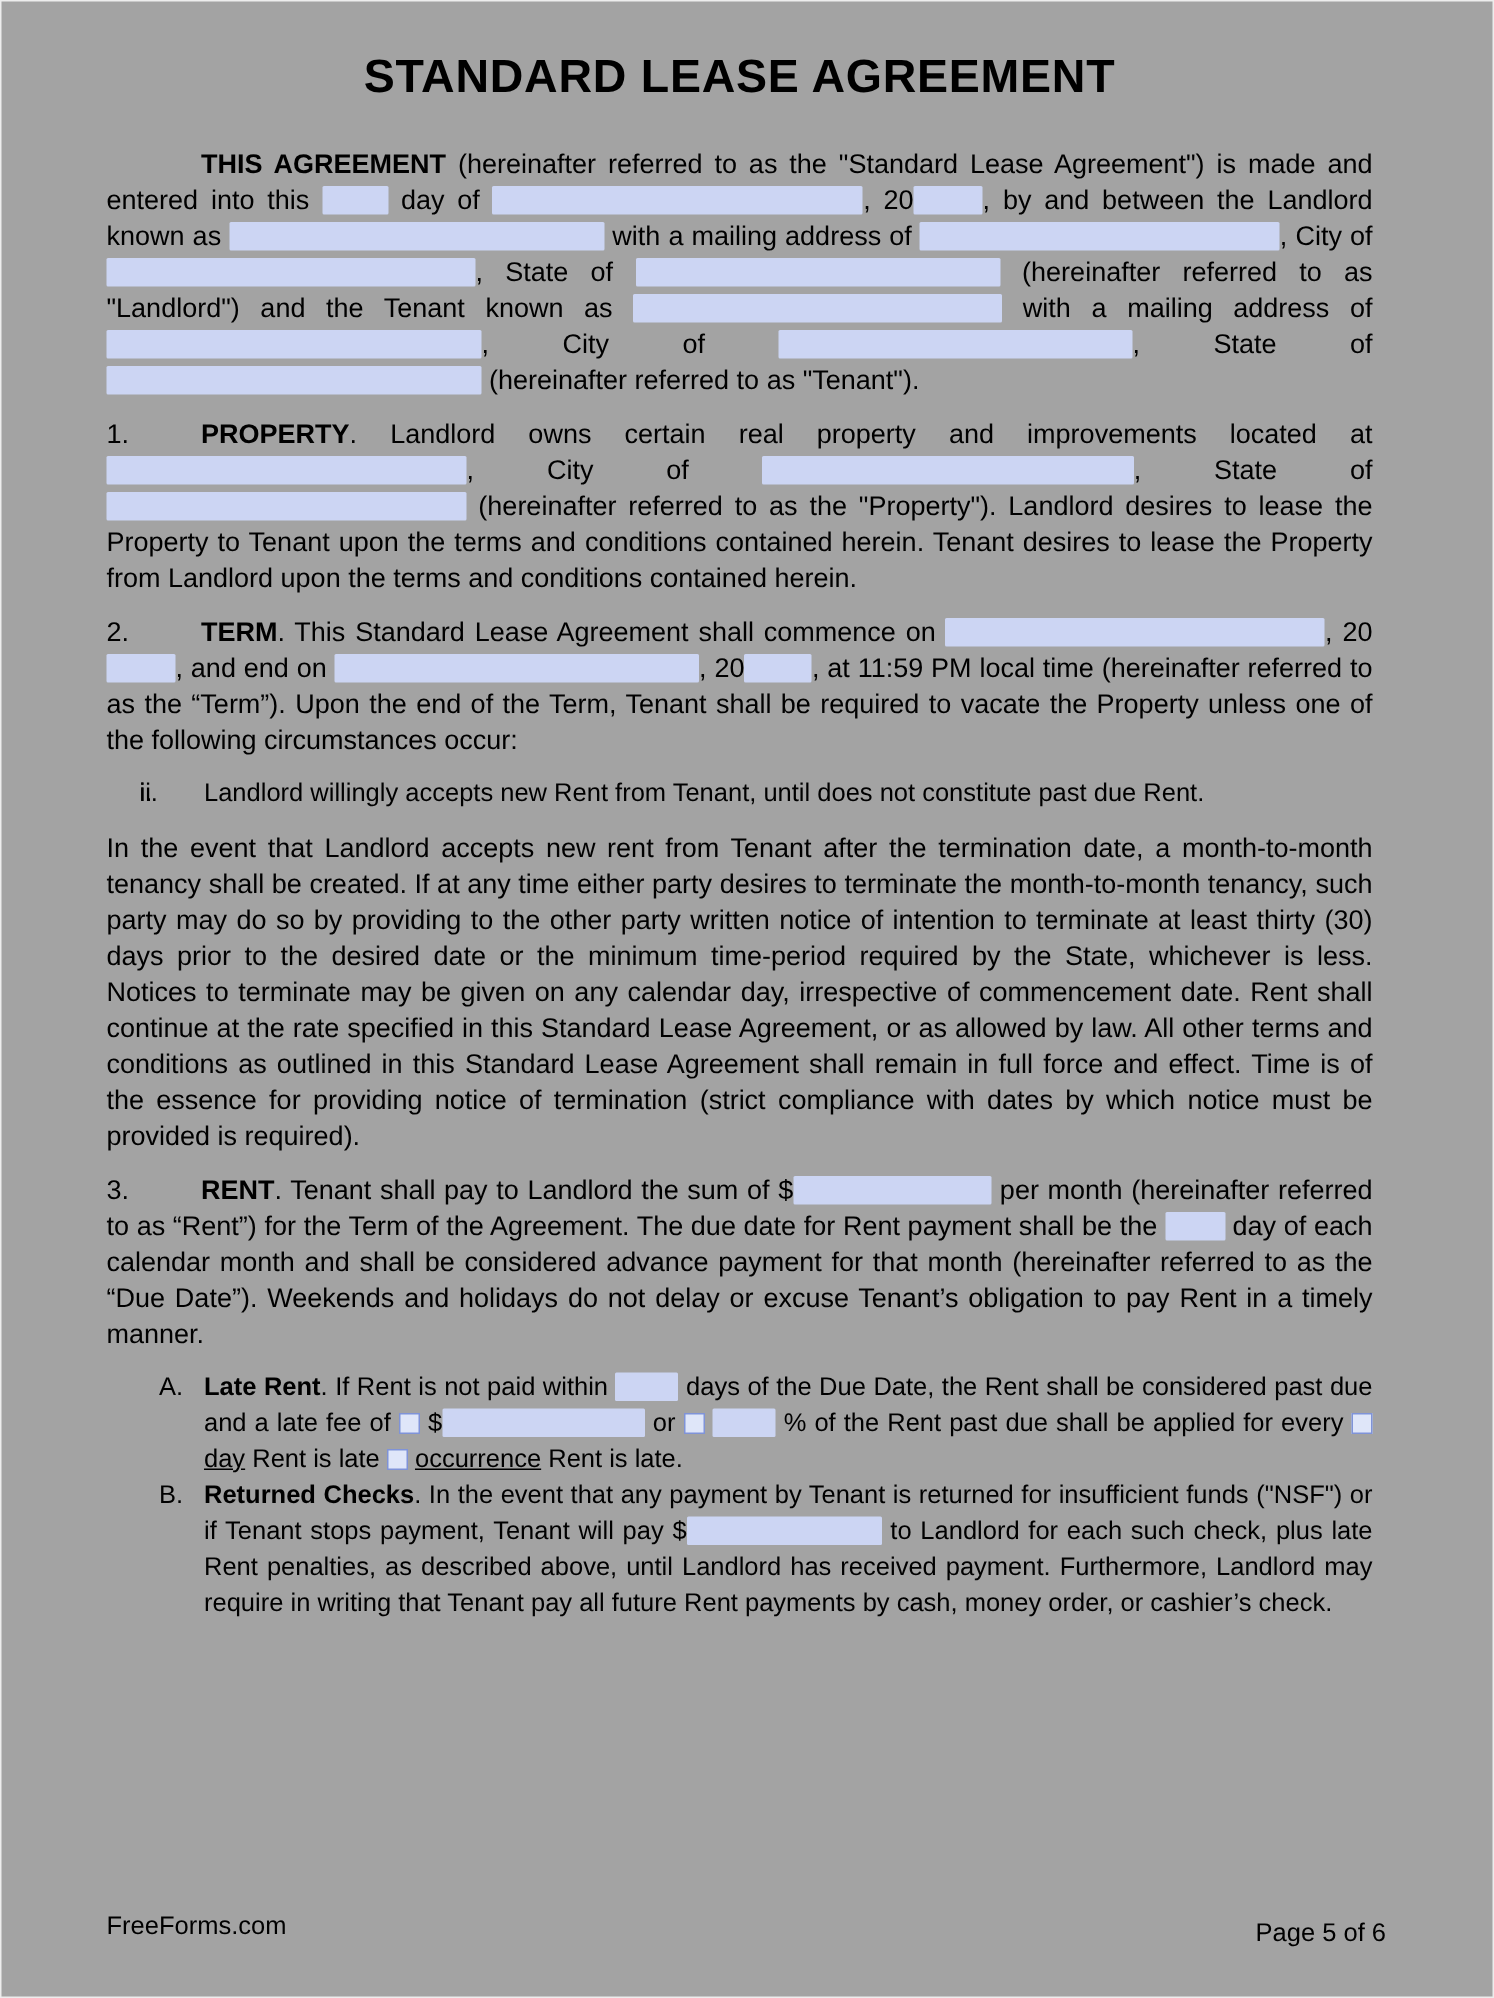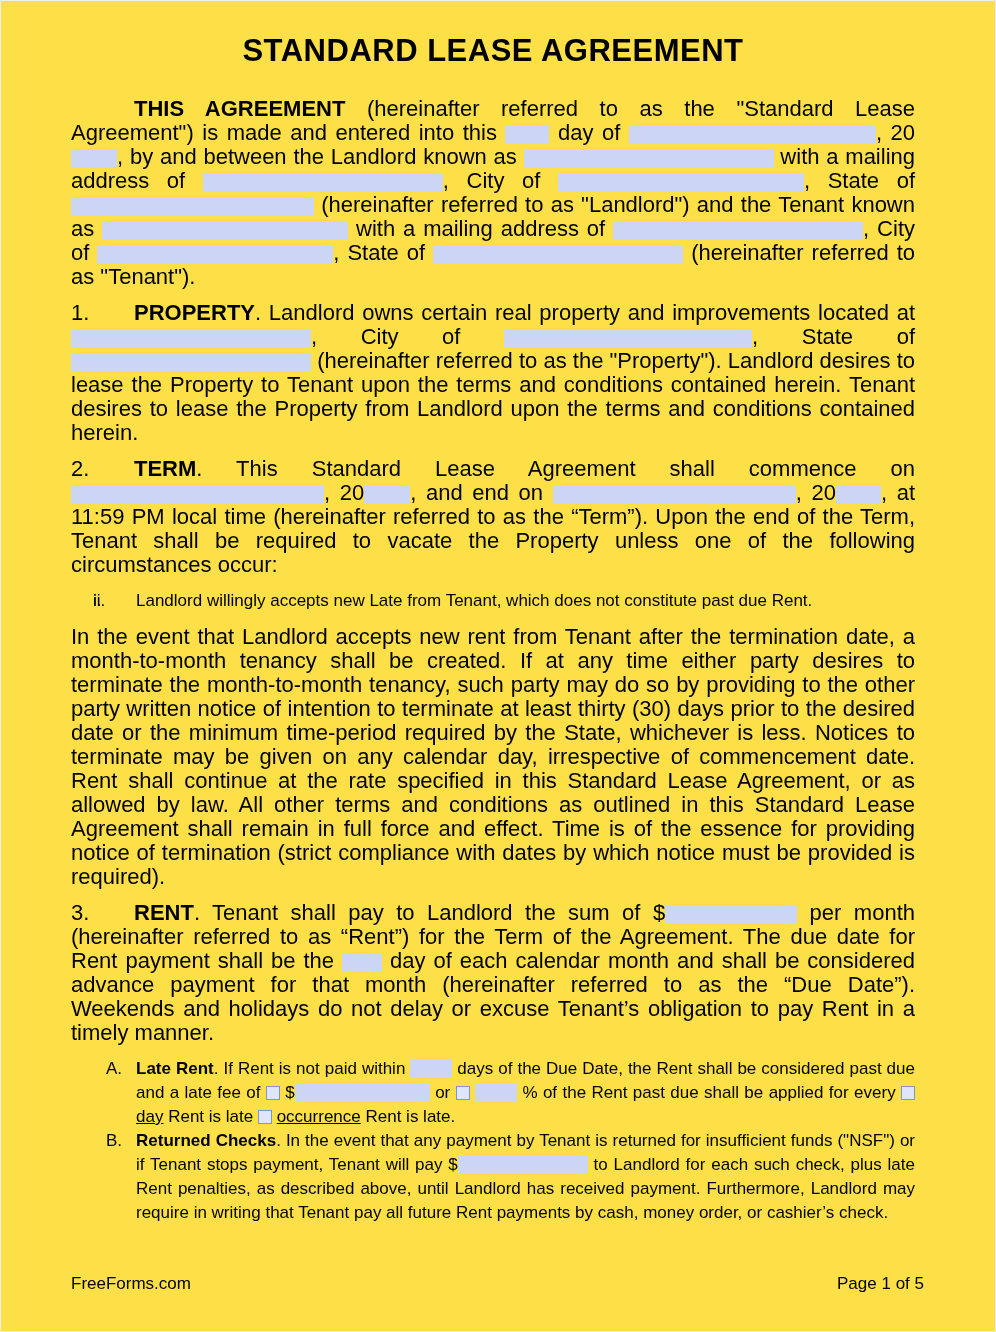--- a/index.html
+++ b/index.html
@@ -6,34 +6,34 @@
   html, body { margin: 0; padding: 0; }
   body {
     width: 996px; height: 1332px;
     background: #ffffff;
     font-family: "Liberation Sans", sans-serif;
     color: #000;
   }
   .page {
     position: relative;
     width: 996px; height: 1332px;
-    background: #fde047;
+    background: #a3a3a3;
     border: 1px solid #ededed;
     padding: 26px 80px 0 70px;
     overflow: hidden;
   }
   .title {
     font-size: 31px;
     font-weight: bold;
     text-align: center;
     margin: 6px 0 28px 0;
     letter-spacing: 0.5px;
   }
   .para {
-    font-size: 22px;
+    font-size: 18px;
     line-height: 24px;
     text-align: justify;
     margin: 0 0 12px 0;
   }
   .para.indent { text-indent: 63px; }
   .sec-marker { display: inline-block; width: 63px; text-indent: 0; }
   .b { font-weight: bold; }
   .u { text-decoration: underline; }
   .blank {
     display: inline-block;
@@ -58,44 +58,44 @@
     padding-left: 65px;
   }
   .list .marker { position: absolute; }
   .list.roman .marker { left: 22px; }
   .list.letter .marker { left: 35px; }
   .footer {
     position: absolute;
     left: 70px; right: 71px; bottom: 27px;
     display: flex;
     justify-content: space-between;
-    align-items: flex-start;
+    align-items: center;
     font-size: 17px;
   }
   .brand { margin-bottom: 10px; }
 </style>
 </head>
 <body>
 
 <div class="page">
   <h1 class="title">STANDARD LEASE AGREEMENT</h1>
 
   <div>
       <p class="para indent"><span class="b">THIS AGREEMENT</span><span class=""> (hereinafter referred to as the "Standard Lease Agreement") is made and entered into this </span><span class="blank" style="width: 44px;"></span><span class=""> day of </span><span class="blank" style="width: 247px;"></span><span class="">, 20</span><span class="blank" style="width: 46px;"></span><span class="">, by and between the Landlord known as </span><span class="blank" style="width: 250px;"></span><span class=""> with a mailing address of </span><span class="blank" style="width: 240px;"></span><span class="">, City of </span><span class="blank" style="width: 246px;"></span><span class="">, State of </span><span class="blank" style="width: 243px;"></span><span class=""> (hereinafter referred to as "Landlord") and the Tenant known as </span><span class="blank" style="width: 246px;"></span><span class=""> with a mailing address of </span><span class="blank" style="width: 250px;"></span><span class="">, City of </span><span class="blank" style="width: 236px;"></span><span class="">, State of </span><span class="blank" style="width: 250px;"></span><span class=""> (hereinafter referred to as "Tenant").</span></p>
       <p class="para"><span class="sec-marker">1.</span><span class="b">PROPERTY</span><span class="">. Landlord owns certain real property and improvements located at </span><span class="blank" style="width: 240px;"></span><span class="">, City of </span><span class="blank" style="width: 248px;"></span><span class="">, State of </span><span class="blank" style="width: 240px;"></span><span class=""> (hereinafter referred to as the "Property"). Landlord desires to lease the Property to Tenant upon the terms and conditions contained herein. Tenant desires to lease the Property from Landlord upon the terms and conditions contained herein.</span></p>
       <p class="para"><span class="sec-marker">2.</span><span class="b">TERM</span><span class="">. This Standard Lease Agreement shall commence on </span><span class="blank" style="width: 253px;"></span><span class="">, 20</span><span class="blank" style="width: 46px;"></span><span class="">, and end on </span><span class="blank" style="width: 243px;"></span><span class="">, 20</span><span class="blank" style="width: 45px;"></span><span class="">, at 11:59 PM local time (hereinafter referred to as the “Term”). Upon the end of the Term, Tenant shall be required to vacate the Property unless one of the following circumstances occur:</span></p>
       <div class="list roman">
         <div class="list-item"><span class="marker">i.</span></div>
-        <div class="list-item"><span class="marker">ii.</span><span class="">Landlord willingly accepts new Late from Tenant, which does not constitute past due Rent.</span></div>
+        <div class="list-item"><span class="marker">ii.</span><span class="">Landlord willingly accepts new Rent from Tenant, until does not constitute past due Rent.</span></div>
       </div>
       <p class="para"><span class="">In the event that Landlord accepts new rent from Tenant after the termination date, a month-to-month tenancy shall be created. If at any time either party desires to terminate the month-to-month tenancy, such party may do so by providing to the other party written notice of intention to terminate at least thirty (30) days prior to the desired date or the minimum time-period required by the State, whichever is less. Notices to terminate may be given on any calendar day, irrespective of commencement date. Rent shall continue at the rate specified in this Standard Lease Agreement, or as allowed by law. All other terms and conditions as outlined in this Standard Lease Agreement shall remain in full force and effect. Time is of the essence for providing notice of termination (strict compliance with dates by which notice must be provided is required).</span></p>
       <p class="para"><span class="sec-marker">3.</span><span class="b">RENT</span><span class="">. Tenant shall pay to Landlord the sum of $</span><span class="blank" style="width: 132px;"></span><span class=""> per month (hereinafter referred to as “Rent”) for the Term of the Agreement. The due date for Rent payment shall be the </span><span class="blank" style="width: 40px;"></span><span class=""> day of each calendar month and shall be considered advance payment for that month (hereinafter referred to as the “Due Date”). Weekends and holidays do not delay or excuse Tenant’s obligation to pay Rent in a timely manner.</span></p>
       <div class="list letter">
         <div class="list-item"><span class="marker">A.</span><span class="b">Late Rent</span><span class="">. If Rent is not paid within </span><span class="blank" style="width: 42px;"></span><span class=""> days of the Due Date, the Rent shall be considered past due and a late fee of </span><span class="checkbox"></span><span class=""> $</span><span class="blank" style="width: 135px;"></span><span class=""> or </span><span class="checkbox"></span><span class=""> </span><span class="blank" style="width: 42px;"></span><span class=""> % of the Rent past due shall be applied for every </span><span class="checkbox"></span><span class=""> </span><span class="u">day</span><span class=""> Rent is late </span><span class="checkbox"></span><span class=""> </span><span class="u">occurrence</span><span class=""> Rent is late.</span></div>
         <div class="list-item"><span class="marker">B.</span><span class="b">Returned Checks</span><span class="">. In the event that any payment by Tenant is returned for insufficient funds ("NSF") or if Tenant stops payment, Tenant will pay $</span><span class="blank" style="width: 130px;"></span><span class=""> to Landlord for each such check, plus late Rent penalties, as described above, until Landlord has received payment. Furthermore, Landlord may require in writing that Tenant pay all future Rent payments by cash, money order, or cashier’s check.</span></div>
       </div>
     </div>
 
   <div class="footer">
     <span class="brand">FreeForms.com</span>
-    <span>Page 1 of 5</span>
+    <span>Page 5 of 6</span>
   </div>
 </div>
 
 </body></html>

